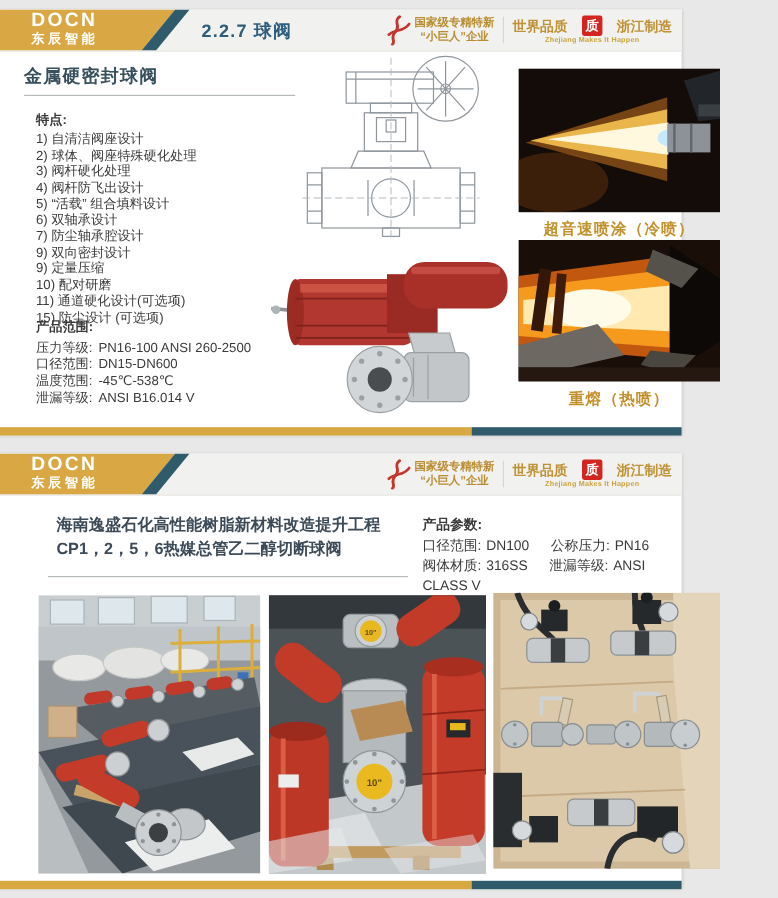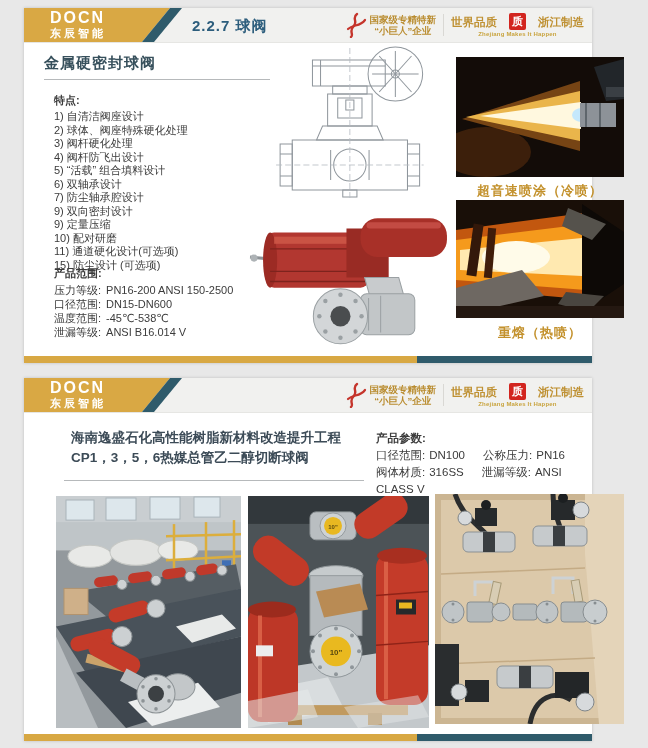--- a/index.html
+++ b/index.html
@@ -2,21 +2,21 @@
 <html><head>
 <meta charset="utf-8">
 <style>
   html,body{margin:0;padding:0;}
   body{
     width:648px;height:748px;position:relative;overflow:hidden;
     background:#e8e8e8;
     font-family:"Liberation Sans","DejaVu Sans",sans-serif;
     -webkit-font-smoothing:antialiased;
   }
-  .slide{position:absolute;left:24px;width:568px;background:#fff;
+  .slide{position:absolute;left:0;width:568px;background:#fff;
          box-shadow:0 0 3px rgba(0,0,0,.18);}
   #slide1{top:8px;height:355px;}
   #slide2{top:378px;height:363px;}
 
   
   .slide-header{position:absolute;top:0;left:0;right:0;height:34px;
                 background:#f1f1ef;border-bottom:1px solid #e6e6e3;}
   .logo-band{position:absolute;top:0;left:0;width:160px;height:34px;}
   .logo-text{position:absolute;top:2px;left:26px;color:#fff;line-height:1;}
   .logo-name{font-size:16px;font-weight:bold;letter-spacing:2px;}
@@ -127,21 +127,21 @@
       <li>9) 双向密封设计</li>
       <li>9) 定量压缩</li>
       <li>10) 配对研磨</li>
       <li>11) 通道硬化设计(可选项)</li>
       <li>15) 防尘设计 (可选项)</li>
     </ul>
   </div>
 
   <div class="range">
     <div class="head">产品范围:</div>
-    <div class="row"><span class="lbl">压力等级:</span><span>PN16-200  ANSI 150-2500</span></div>
+    <div class="row"><span class="lbl">压力等级:</span><span>PN16-100  ANSI 260-2500</span></div>
     <div class="row"><span class="lbl">口径范围:</span><span>DN15-DN600</span></div>
     <div class="row"><span class="lbl">温度范围:</span><span>-45℃-538℃</span></div>
     <div class="row"><span class="lbl">泄漏等级:</span><span>ANSI B16.014 V</span></div>
   </div>
 
   <div class="img drawing">
     <svg viewBox="0 0 184 158" preserveAspectRatio="none">
       <g fill="none" stroke="#8f969c" stroke-width="1">
         <circle cx="124" cy="30" r="27"></circle>
           <circle cx="124" cy="30" r="4"></circle>
@@ -278,21 +278,21 @@
           <span class="zj-logo">质</span>
           <span class="gold-label">浙江制造</span>
         </div>
         <div class="slogan">Zhejiang Makes It Happen</div>
       </div>
     </div>
   </div>
 
   <div class="case-title">
     <div>海南逸盛石化高性能树脂新材料改造提升工程</div>
-    <div>CP1，3，5，6热媒总管乙二醇切断球阀</div>
+    <div>CP1，2，5，6热媒总管乙二醇切断球阀</div>
   </div>
   <div class="case-underline"></div>
 
   <div class="params">
     <div class="head">产品参数:</div>
     <div class="row">
       <span class="lbl">口径范围:</span><span class="val">DN100</span><span class="lbl">公称压力:</span><span class="val">PN16</span>
     </div>
     <div class="row">
       <span class="lbl">阀体材质:</span><span class="val">316SS</span><span class="lbl">泄漏等级:</span><span class="val">ANSI CLASS V</span>

